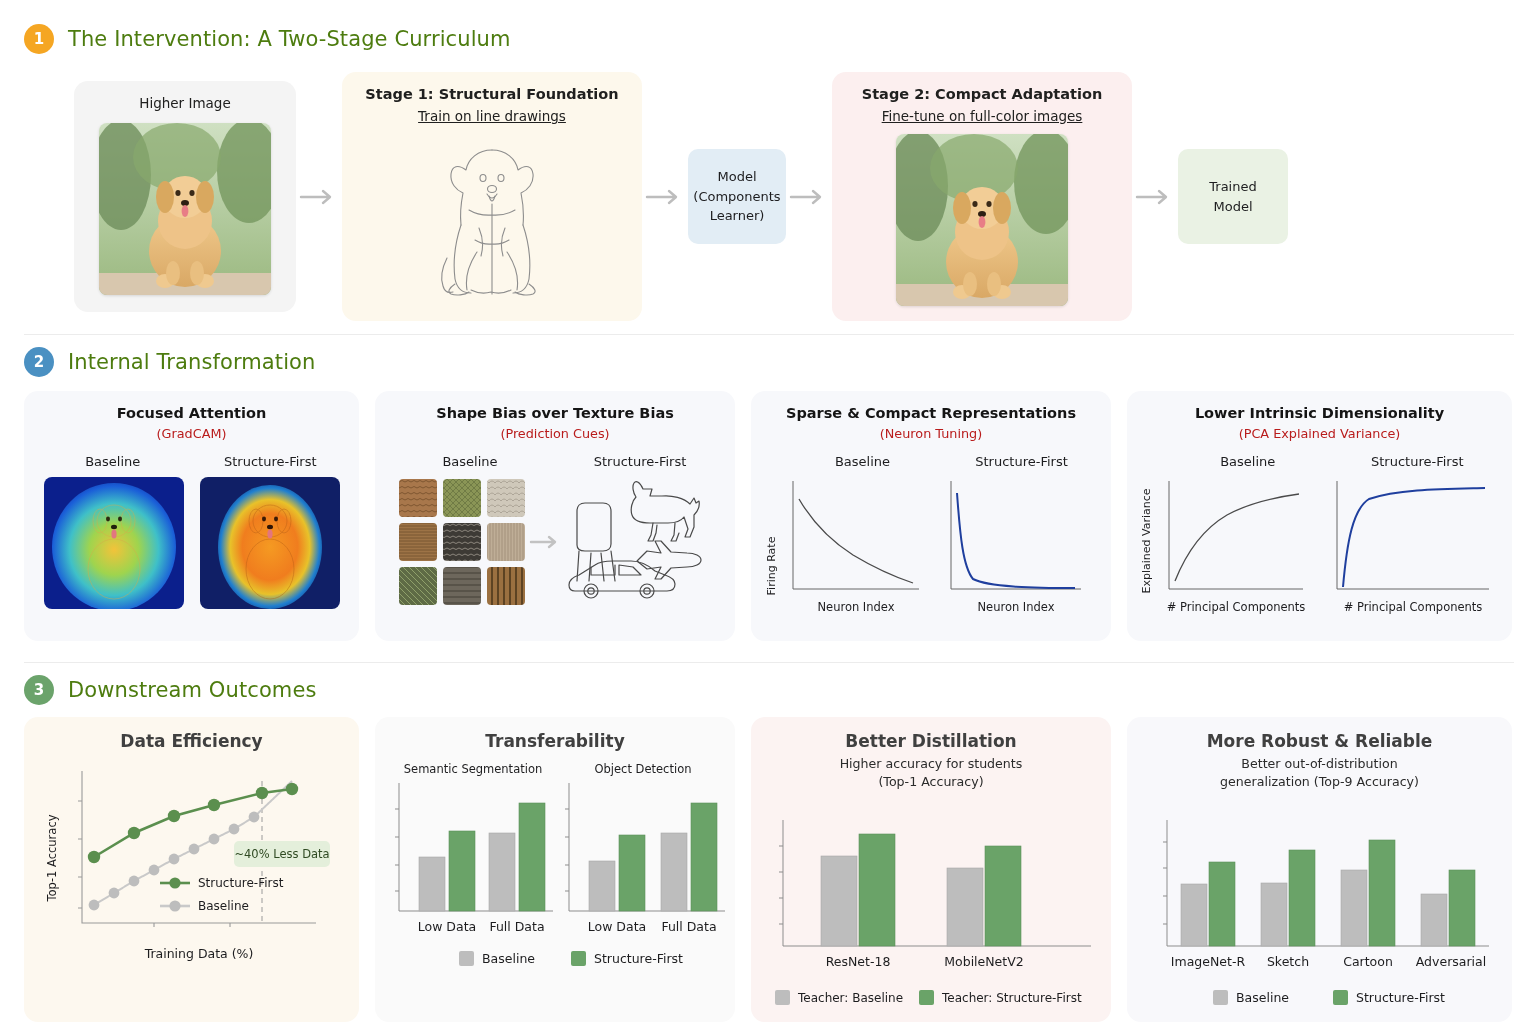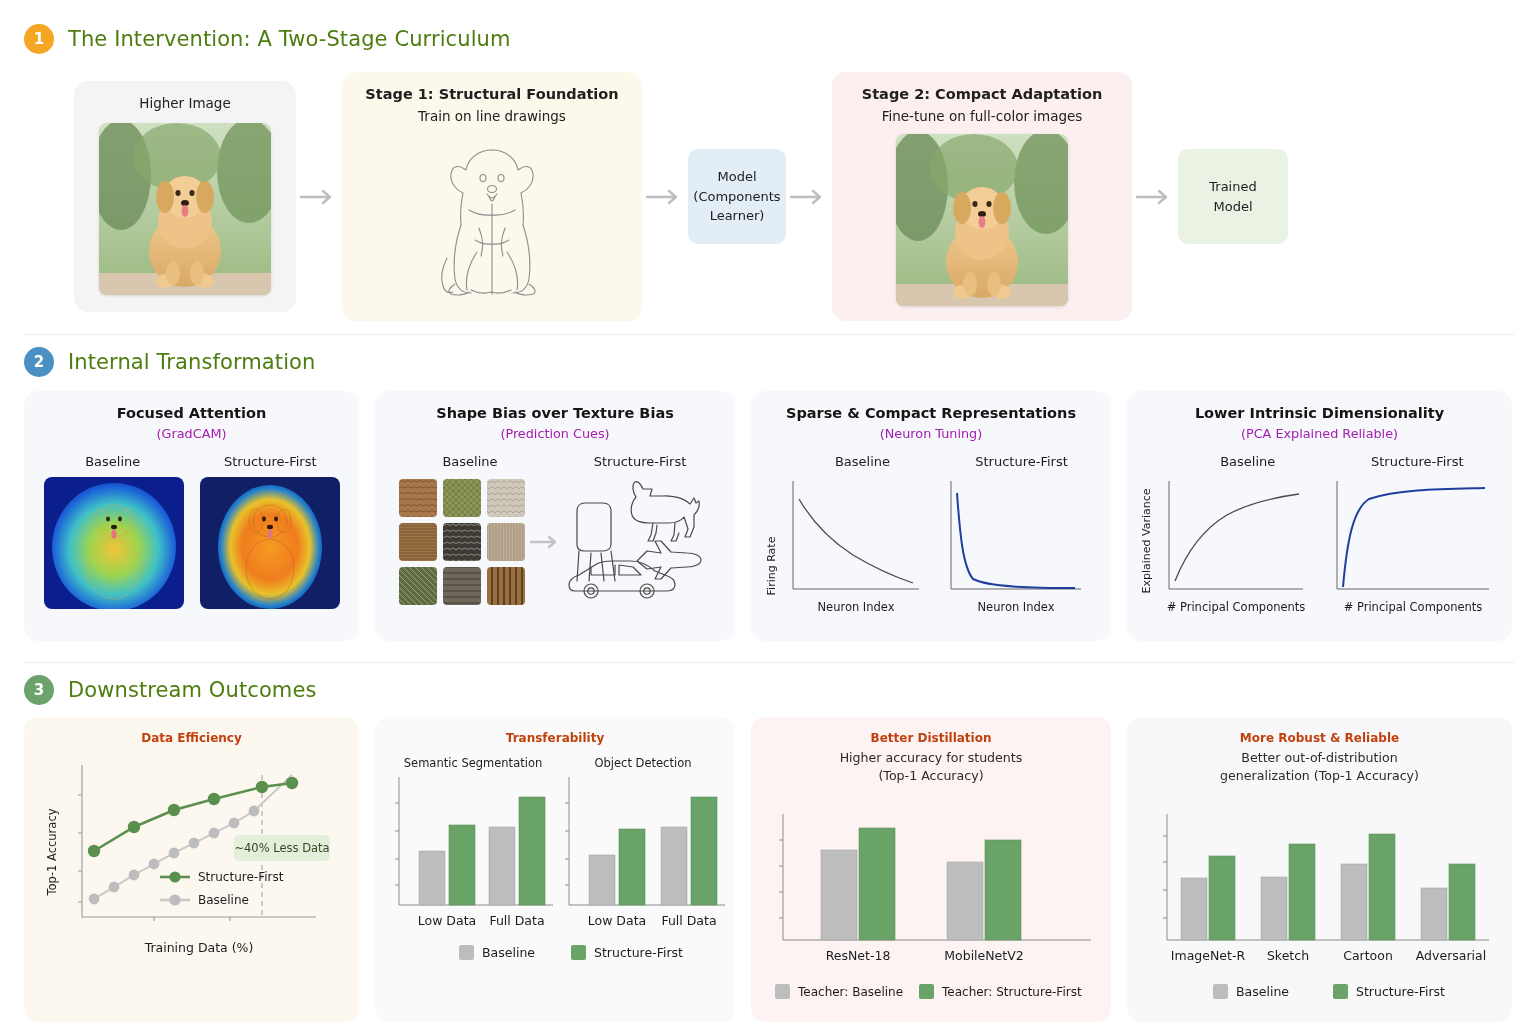--- a/index.html
+++ b/index.html
@@ -33,50 +33,50 @@
   .c-natural { width: 222px; height: 231px; background: #f4f4f4; padding-top: 14px; }
   .c-stage { width: 300px; height: 249px; padding-top: 14px; }
   .c-stage1 { background: #fdf8ec; }
   .c-stage2 { background: #fcefef; }
   .c-model { width: 98px; height: 95px; background: #e2edf5; border-radius: 10px;
              display:flex; flex-direction:column; align-items:center; justify-content:center; }
   .c-trained { width: 110px; height: 95px; background: #eaf2e4; border-radius: 10px;
              display:flex; flex-direction:column; align-items:center; justify-content:center; }
   .cap { text-align: center; font-size: 13.5px; color: #20201f; }
   .cap-b { font-weight: 700; font-size: 14.5px; }
-  .cap-sub { font-size: 13.5px; margin-top: 6px; }
+  .cap-sub { font-size: 13.5px; margin-top: 6px; text-decoration: underline; }
   .small-lbl { font-size: 13px; line-height: 1.5; text-align: center; color: #1d1d1f; }
 
   .arrow { width: 46px; display: flex; align-items: center; justify-content: center; color:#b9b9b9; }
   .arrow svg { display:block; }
 
   .photo {
     width: 172px; height: 172px; border-radius: 8px; margin: 12px auto 0;
     overflow: hidden; position: relative;
     box-shadow: 0 1px 3px rgba(0,0,0,.12);
   }
 
   
   #sec2 { position: absolute; left: 24px; top: 334px; width: 1490px; }
   .s2-row { display: flex; gap: 16px; margin-top: 14px; }
   .panel2 { background: #f7f8fb; border-radius: 14px; padding: 14px 10px 12px; }
   .p-title { text-align:center; font-size: 14.5px; font-weight: 700; color:#151515; }
-  .p-sub { text-align:center; font-size: 12.8px; color:#a21caf; margin-top: 5px; }
+  .p-sub { text-align:center; font-size: 12.8px; color:#b91c1c; margin-top: 5px; }
   .pair-lbls { display:flex; margin-top: 13px; }
   .pair-lbls > div { flex:1; text-align:center; font-size: 13px; color:#1d1d1f; }
 
   
   #sec3 { position: absolute; left: 24px; top: 662px; width: 1490px; }
   .s3-row { display:flex; gap: 16px; margin-top: 12px; }
   .panel3 { border-radius: 14px; padding: 14px 10px 10px; }
   .bg-cream { background: #fdf8ef; }
   .bg-white { background: #fafafa; }
   .bg-pink  { background: #fcf3f2; }
   .bg-lav   { background: #f8f8fb; }
-  .p3-title { text-align:center; font-size:12px; font-weight:700; color:#c2410c; }
+  .p3-title { text-align:center; font-size:17px; font-weight:700; color:#404040; }
   .p3-sub { text-align:center; font-size:12.6px; color:#2b2b2b; line-height:1.45; margin-top:4px; }
 
   svg text { font-family: "DejaVu Sans", "Liberation Sans", sans-serif; }
 </style>
 </head>
 <body>
 
 <div class="page">
 
   <div id="sec1">
@@ -413,21 +413,21 @@
           </g>
           <path d="M38 28 C52 52, 70 70, 92 84 C112 96, 134 106, 152 112" stroke="#4a4a4a" stroke-width="1.3" fill="none"></path>
           <path d="M196 22 C199 64, 202 96, 212 108 C228 116, 270 117, 314 117" stroke="#1f3f9e" stroke-width="2" fill="none"></path>
           <text x="95" y="140" font-size="11.5" fill="#1d1d1f" text-anchor="middle">Neuron Index</text>
           <text x="255" y="140" font-size="11.5" fill="#1d1d1f" text-anchor="middle">Neuron Index</text>
         </svg>
       </div>
 
       <div class="panel2" style="width:385px;height:250px;">
         <div class="p-title">Lower Intrinsic Dimensionality</div>
-        <div class="p-sub">(PCA Explained Reliable)</div>
+        <div class="p-sub">(PCA Explained Variance)</div>
         <div class="pair-lbls" style="padding-left:26px">
           <div>Baseline</div>
           <div>Structure-First</div>
         </div>
         <svg width="365" height="165" viewBox="0 0 365 165" style="margin-top:2px">
           <text x="13" y="70" font-size="11" fill="#1d1d1f" transform="rotate(-90 13 70)" text-anchor="middle">Explained Variance</text>
           <g stroke="#666" stroke-width="1" fill="none">
             <path d="M32 10 V118 H166"></path>
             <path d="M200 10 V118 H352"></path>
           </g>
@@ -562,21 +562,21 @@
             <rect x="158" y="184" width="15" height="15" rx="2" fill="#6aa368"></rect>
             <text x="181" y="196" font-size="12" fill="#1d1d1f">Teacher: Structure-First</text>
           </g>
         </svg>
       </div>
 
       <div class="panel3 bg-lav" style="width:385px;height:305px;">
         <div class="p3-title">More Robust &amp; Reliable</div>
         <div class="p3-sub">
           <span style="white-space:pre-line">Better out-of-distribution
-generalization (Top-1 Accuracy)</span>
+generalization (Top-9 Accuracy)</span>
         </div>
         <svg width="372" height="205" viewBox="0 0 372 205" style="margin-top:14px">
           <g stroke="#8d8d8d" stroke-width="1" fill="none">
             <path d="M30 14 V140 H352"></path>
             <path d="M26 36 H30 M26 62 H30 M26 90 H30 M26 118 H30"></path>
           </g>
           <g>
             <rect x="44" y="78" width="26" height="62" fill="#bdbdbd" stroke="#a9a9a9" stroke-width=".6"></rect>
             <rect x="72" y="56" width="26" height="84" fill="#6aa368" stroke="#5b9159" stroke-width=".6"></rect>
             <rect x="124" y="77" width="26" height="63" fill="#bdbdbd" stroke="#a9a9a9" stroke-width=".6"></rect>

